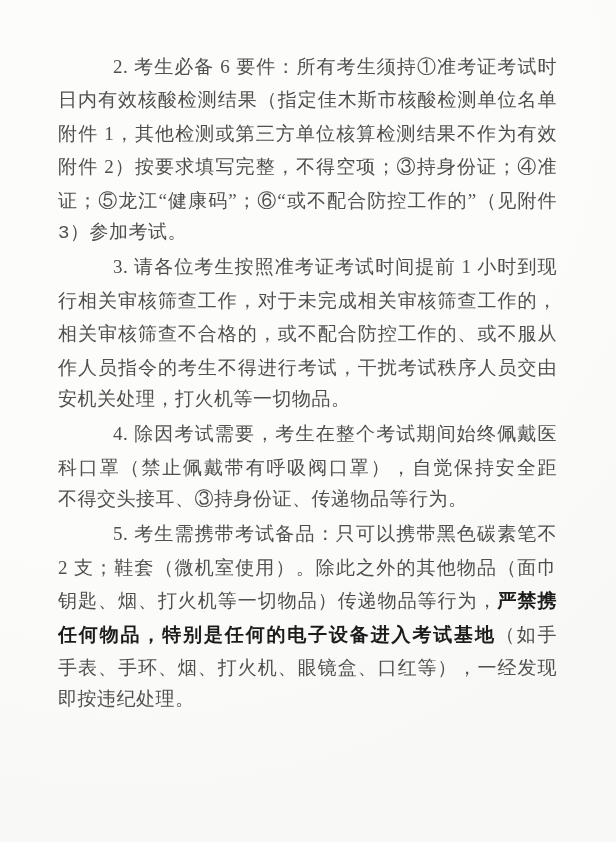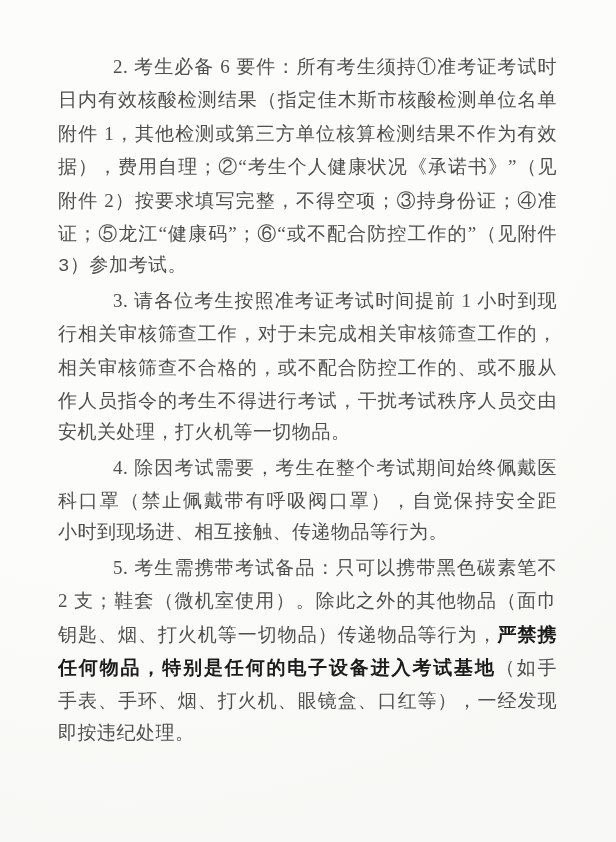--- a/index.html
+++ b/index.html
@@ -54,36 +54,35 @@
 </style>
 </head>
 <body>
 
 <div class="page">
   <div class="text-block" id="doc">
       <div class="para">
         <div class="line indent"><span class="seg">2. 考生必备 6 要件：所有考生须持①准考证考试时间 7</span></div>
         <div class="line"><span class="seg">日内有效核酸检测结果（指定佳木斯市核酸检测单位名单见</span></div>
         <div class="line"><span class="seg">附件 1，其他检测或第三方单位核算检测结果不作为有效依</span></div>
-        <div class="line"><span class="seg">据），费用自理；②“考生个人健康状况《承诺书》”（见</span></div>
         <div class="line"><span class="seg">附件 2）按要求填写完整，不得空项；③持身份证；④准考</span></div>
         <div class="line"><span class="seg">证；⑤龙江“健康码”；⑥“或不配合防控工作的”（见附件</span></div>
         <div class="line end"><span class="seg">3）参加考试。</span></div>
       </div>
       <div class="para">
         <div class="line indent"><span class="seg">3. 请各位考生按照准考证考试时间提前 1 小时到现场进</span></div>
         <div class="line"><span class="seg">行相关审核筛查工作，对于未完成相关审核筛查工作的，或</span></div>
         <div class="line"><span class="seg">相关审核筛查不合格的，或不配合防控工作的、或不服从工</span></div>
         <div class="line"><span class="seg">作人员指令的考生不得进行考试，干扰考试秩序人员交由公</span></div>
         <div class="line end"><span class="seg">安机关处理，打火机等一切物品。</span></div>
       </div>
       <div class="para">
         <div class="line indent"><span class="seg">4. 除因考试需要，考生在整个考试期间始终佩戴医用外</span></div>
         <div class="line"><span class="seg">科口罩（禁止佩戴带有呼吸阀口罩），自觉保持安全距离，</span></div>
-        <div class="line end"><span class="seg">小时到现场进、相互接触、传递物品等行为。</span></div>
+        <div class="line end"><span class="seg">不得交头接耳、③持身份证、传递物品等行为。</span></div>
       </div>
       <div class="para">
         <div class="line indent"><span class="seg">5. 考生需携带考试备品：只可以携带黑色碳素笔不超过</span></div>
         <div class="line"><span class="seg">2 支；鞋套（微机室使用）。除此之外的其他物品（面巾纸、</span></div>
         <div class="line"><span class="seg">钥匙、烟、打火机等一切物品）传递物品等行为，</span><span class="seg b">严禁携带</span></div>
         <div class="line"><span class="seg b">任何物品，特别是任何的电子设备进入考试基地</span><span class="seg">（如手机、</span></div>
         <div class="line"><span class="seg">手表、手环、烟、打火机、眼镜盒、口红等），一经发现立</span></div>
         <div class="line end"><span class="seg">即按违纪处理。</span></div>
       </div>
     </div>

